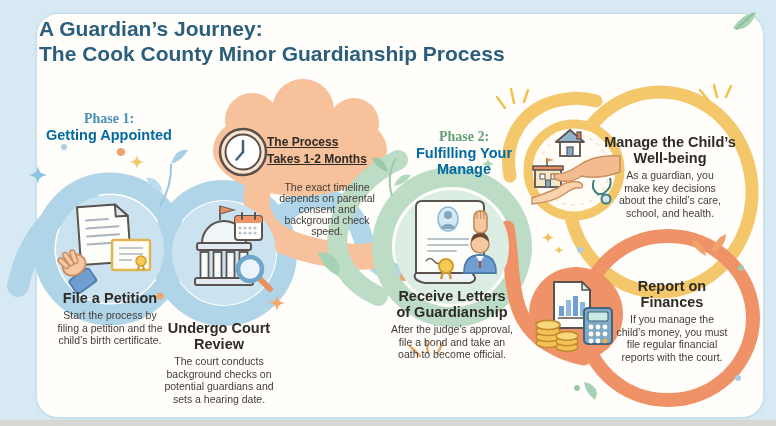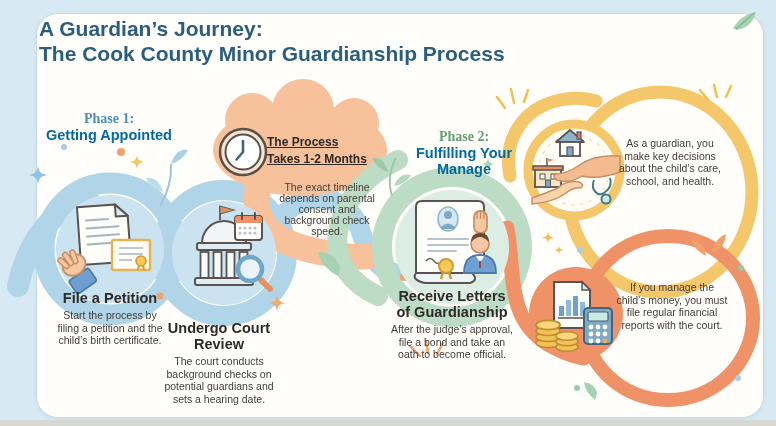--- a/index.html
+++ b/index.html
@@ -333,26 +333,30 @@
 sets a hearing date.</div>
   </div>
   <div class="abs step s3">
     <div class="step-title pre">Receive Letters
 of Guardianship</div>
     <div class="step-desc pre">After the judge’s approval,
 file a bond and take an
 oath to become official.</div>
   </div>
   <div class="abs step s4">
+    <div class="step-title pre">Manage the Child’s
+Well-being</div>
     <div class="step-desc pre">As a guardian, you
 make key decisions
 about the child’s care,
 school, and health.</div>
   </div>
   <div class="abs step s5">
+    <div class="step-title pre">Report on
+Finances</div>
     <div class="step-desc pre">If you manage the
 child’s money, you must
 file regular financial
 reports with the court.</div>
   </div>
 
   <div class="bottom-strip"></div>
 </div>
 
 </body></html>

